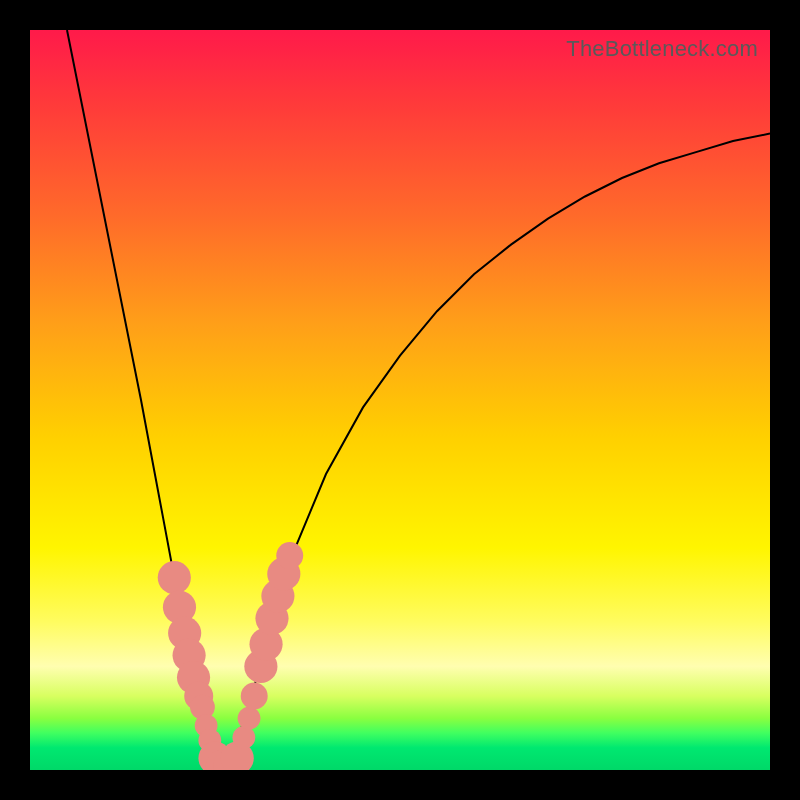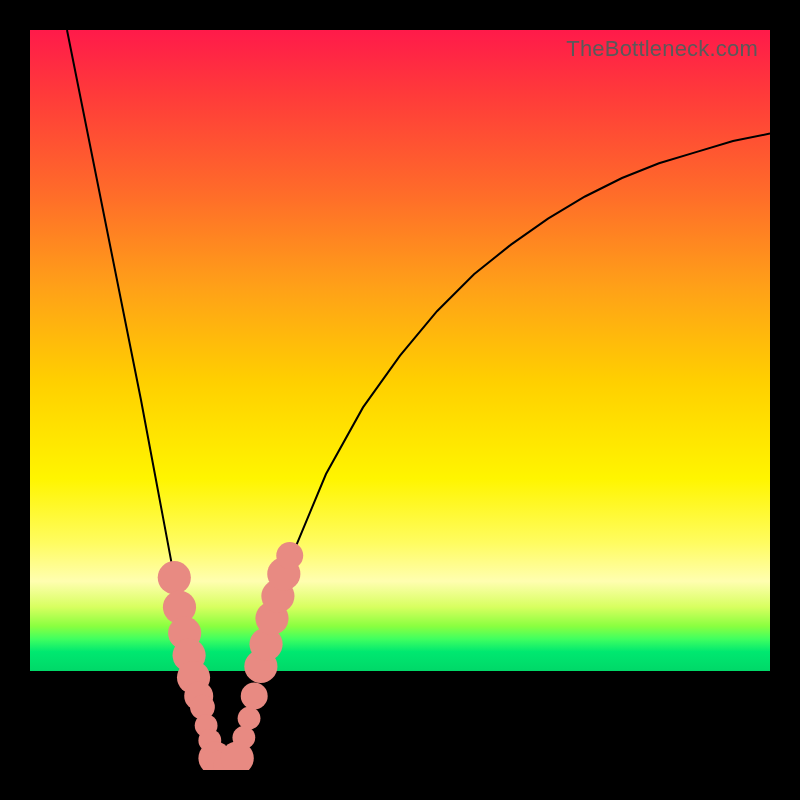--- a/index.html
+++ b/index.html
@@ -9,21 +9,21 @@
     height: 800px;
     background: #000;
     overflow: hidden;
     font-family: Arial, Helvetica, sans-serif;
   }
   .frame {
     position: absolute;
     left: 30px;
     top: 30px;
     width: 740px;
-    height: 641px;
+    height: 740px;
     background: linear-gradient(to bottom,
       #ff1a4a 0%,
       #ff3a3a 10%,
       #ff6a2a 25%,
       #ffa018 40%,
       #ffd000 55%,
       #fff500 70%,
       #fffc60 80%,
       #fffeb0 86%,
       #d8ff60 90%,

